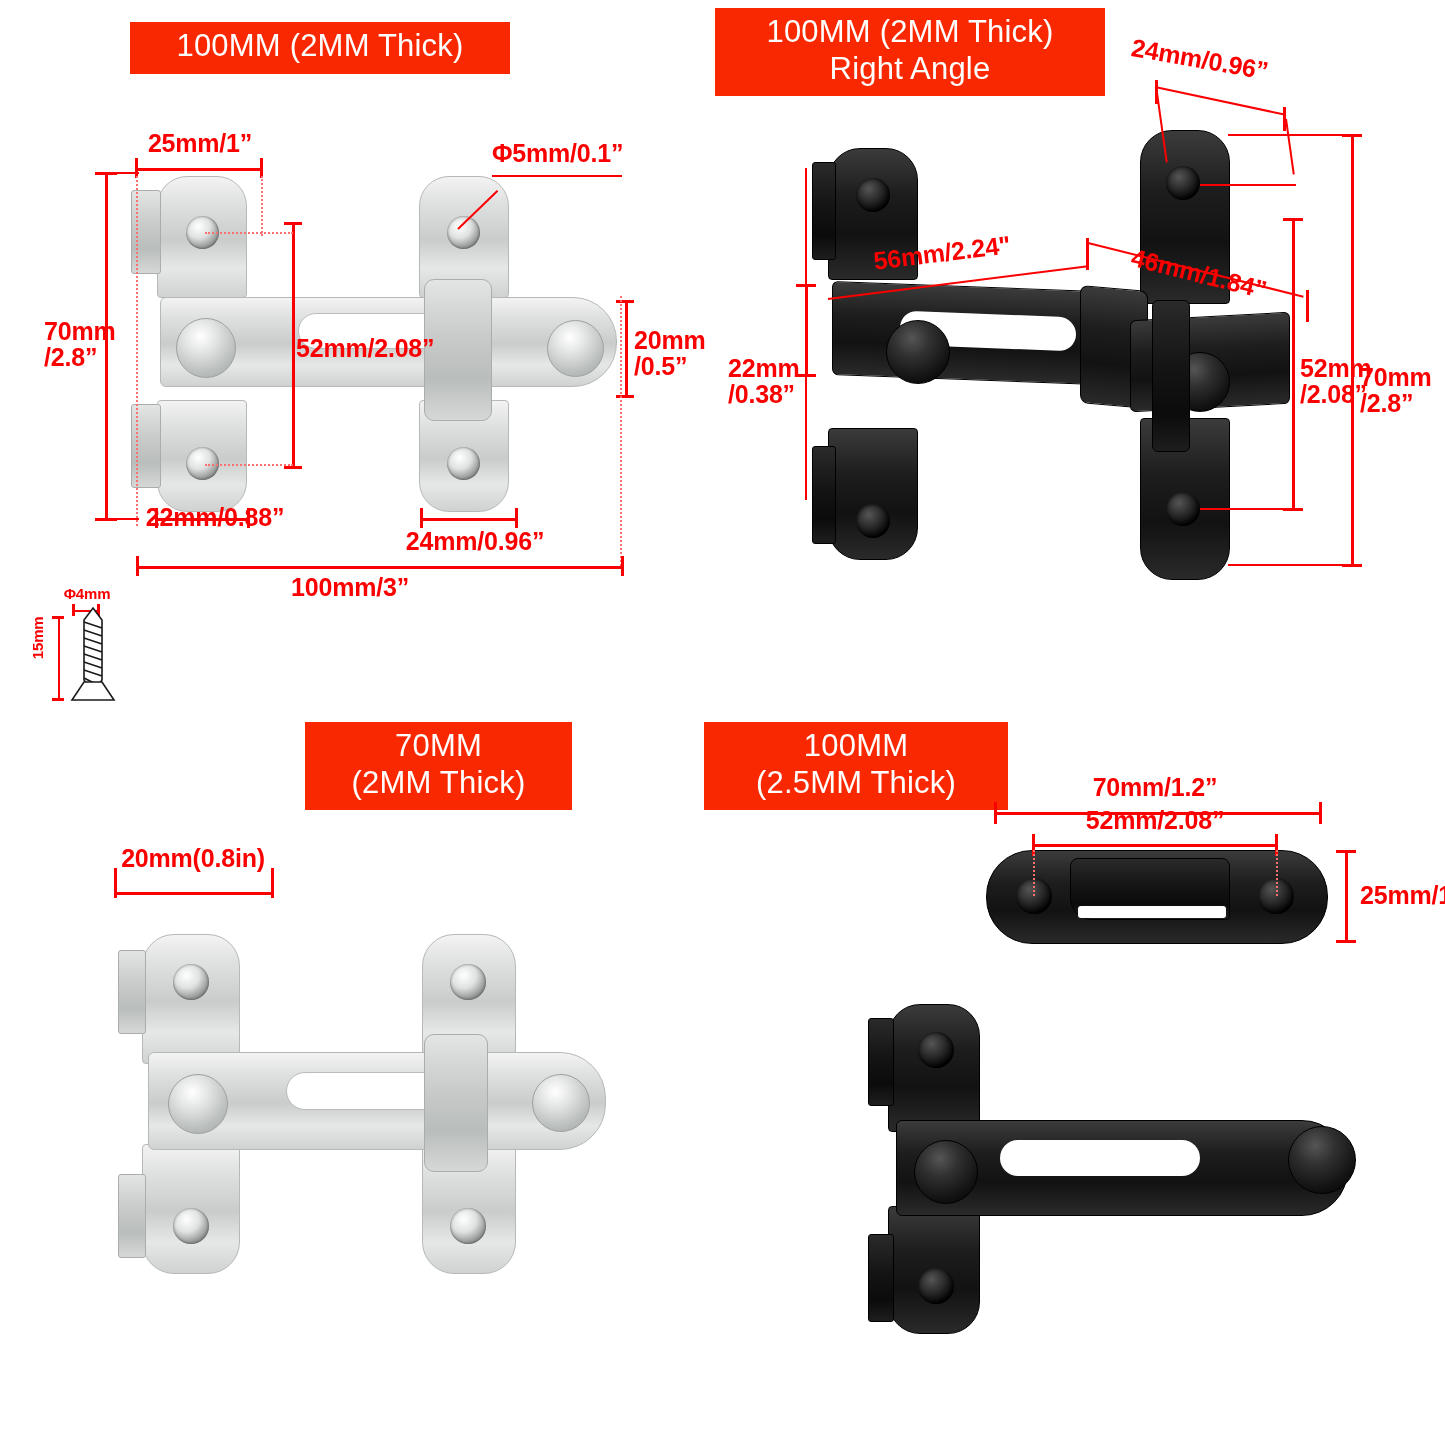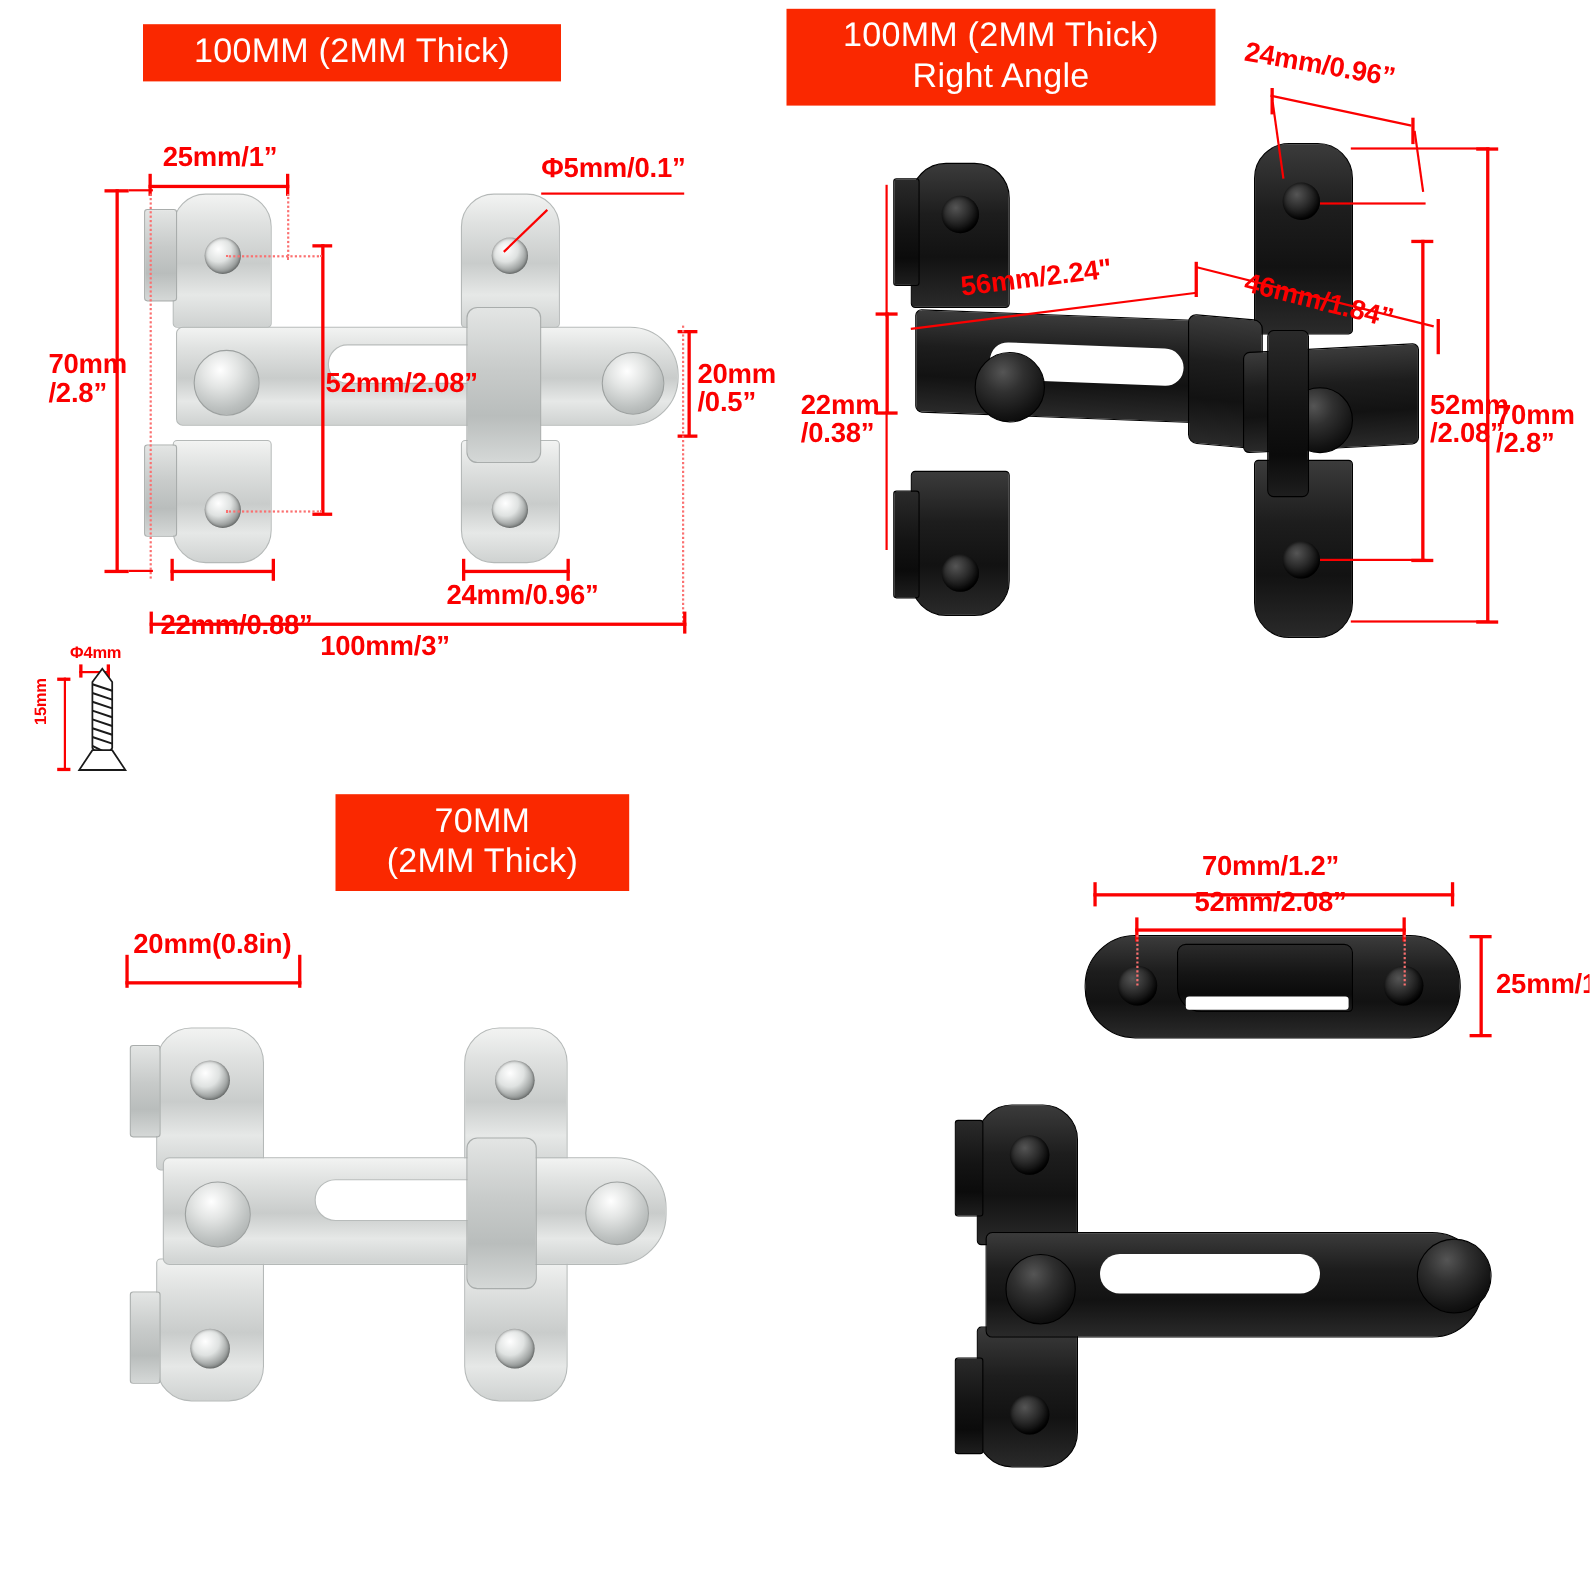--- a/index.html
+++ b/index.html
@@ -134,21 +134,21 @@
   <div class="dot-h" style="left:205px;top:232px;width:88px;"></div>
   <div class="dot-h" style="left:205px;top:464px;width:88px;"></div>
 
   <div class="dim" style="left:634px;top:327px;">20mm
 /0.5”</div>
   <div class="vline" style="left:625px;top:300px;height:96px;"></div>
   <div class="tick-h" style="left:616px;top:300px;width:18px;"></div>
   <div class="tick-h" style="left:616px;top:395px;width:18px;"></div>
   <div class="dot-v" style="left:620px;top:296px;height:270px;"></div>
 
-  <div class="dim c" style="left:120px;top:555px;width:190px;">22mm/0.88”</div>
+  <div class="dim c" style="left:120px;top:504px;width:190px;">22mm/0.88”</div>
   <div class="hline" style="left:155px;top:518px;width:95px;"></div>
   <div class="tick-v" style="left:155px;top:508px;height:20px;"></div>
   <div class="tick-v" style="left:247px;top:508px;height:20px;"></div>
 
   <div class="dim c" style="left:380px;top:528px;width:190px;">24mm/0.96”</div>
   <div class="hline" style="left:420px;top:518px;width:98px;"></div>
   <div class="tick-v" style="left:420px;top:508px;height:20px;"></div>
   <div class="tick-v" style="left:515px;top:508px;height:20px;"></div>
 
   <div class="dim c" style="left:240px;top:574px;width:220px;">100mm/3”</div>
@@ -285,20 +285,22 @@
 
   <div class="dim c" style="left:88px;top:133px;width:210px;">20mm(0.8in)</div>
   <div class="hline" style="left:114px;top:180px;width:160px;"></div>
   <div class="tick-v" style="left:114px;top:156px;height:30px;"></div>
   <div class="tick-v" style="left:271px;top:156px;height:30px;"></div>
 
 </div>
 
 <div class="panel" style="left:700px;top:712px;width:745px;height:733px;">
 
+  <div class="tag" style="left:4px;top:10px;width:272px;">100MM
+(2.5MM Thick)</div>
 
   <div style="position:absolute;left:0;top:0;width:745px;height:250px;">
     <div class="plate blk" style="left:286px;top:138px;width:340px;height:92px;border-radius:46px;"></div>
     <div class="hole-b" style="left:316px;top:166px;width:36px;height:36px;"></div>
     <div class="hole-b" style="left:558px;top:166px;width:36px;height:36px;"></div>
     <div class="plate blk-d" style="left:370px;top:146px;width:158px;height:60px;border-radius:8px 8px 4px 22px;"></div>
     <div class="slot-b" style="left:378px;top:194px;width:148px;height:12px;border-radius:3px;"></div>
   </div>
 
   <div class="dim c" style="left:340px;top:62px;width:230px;">70mm/1.2”</div>

